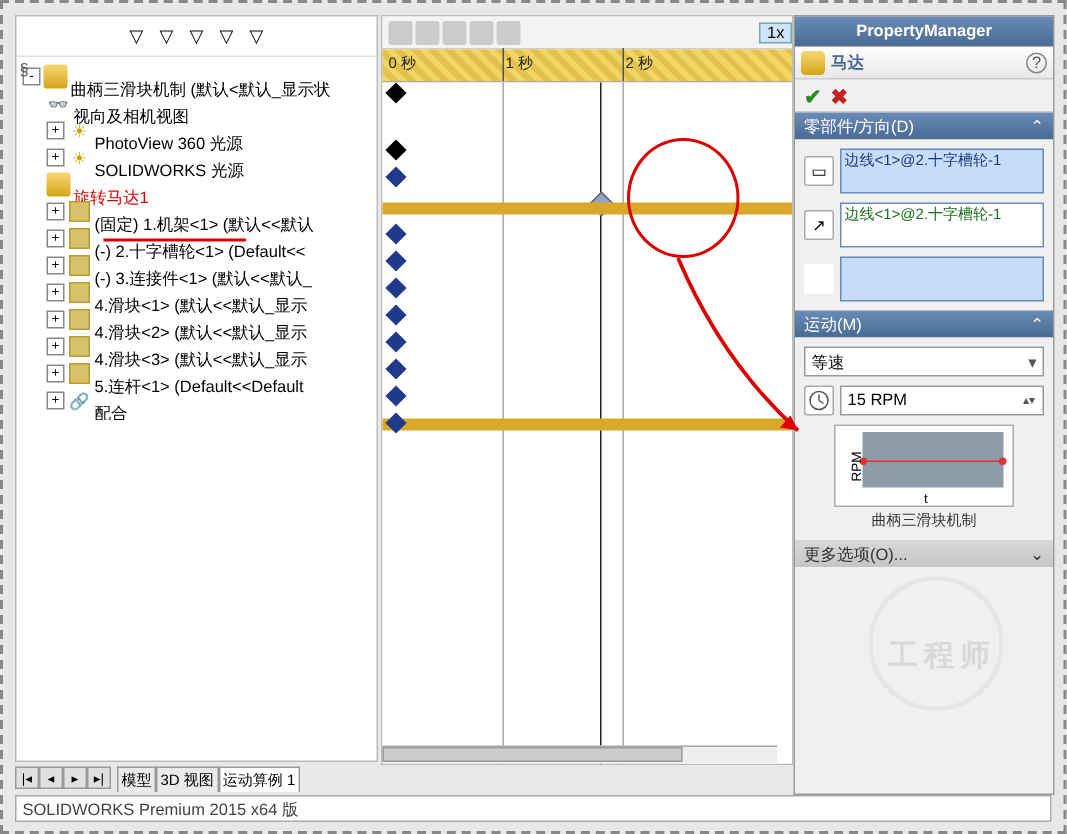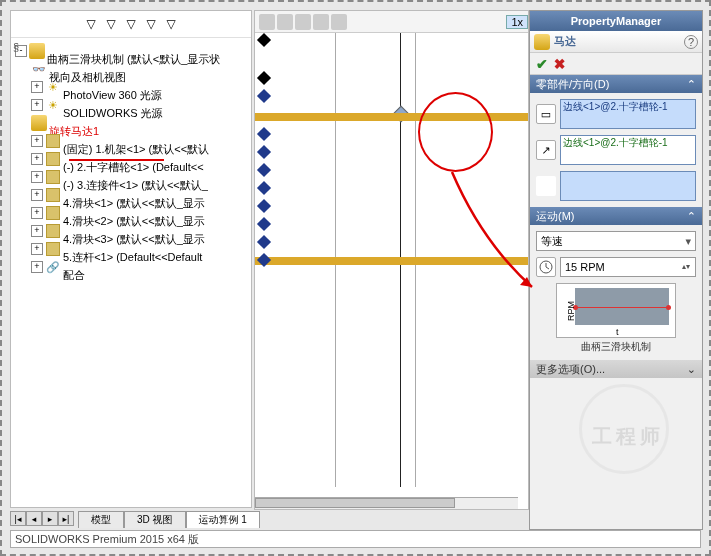--- a/index.html
+++ b/index.html
@@ -69,21 +69,21 @@
 .pm-graph-wrap { display:flex; flex-direction:column; align-items:center; gap:2px; }
 .pm-graph { width:120px; height:55px; background:#fff; border:1px solid #aaa; position:relative; }
 .pm-graph-inner { position:absolute; left:18px; right:6px; top:4px; bottom:12px; background:#8e9ba8; }
 .graph-line { position:absolute; left:0; right:0; top:50%; height:1px; background:#d33; }
 .graph-dot { position:absolute; width:5px; height:5px; background:#d33; border-radius:3px; }
 .pm-graph .ylab { position:absolute; left:4px; top:22px; transform: rotate(-90deg); font-size:9px; }
 .pm-graph .xlab { position:absolute; bottom:0; left:50%; font-size:9px; }
 .pm-graph-cap { font-size:10px; color:#333; }
 
 .tabs-row { position:absolute; bottom:26px; left:8px; display:flex; gap:0; }
-.tabx { background:#eaeaea; border:1px solid #999; border-bottom:none; padding:1px 12px; font-size:10px; cursor:pointer; }
+.tabx { background:#eaeaea; border:1px solid #999; border-bottom:none; padding:1px 2px; font-size:10px; cursor:pointer; }
 .tabx:first-child { border-right:none; }
 .tab-arrows { display:flex; margin-right:4px; }
 .tab-arrow { width:16px; height:15px; border:1px solid #999; text-align:center; background:#e0e0e0; cursor:pointer; font-size:9px; line-height:14px; }
 
 .status-bar { position:absolute; bottom:6px; left:8px; right:8px; height:18px; background:#fff; border:1px solid #aaa; display:flex; align-items:center; padding:4px 4px; color:#444; }
 
 .pm-section-hdr.collapsed { background:linear-gradient(#d8d8d8,#c5c5c5); color:#333; }
 
 .red-annot { position:absolute; pointer-events:none; }
 .red-circle { left: 416px; top: 90px; width: 75px; height: 80px; border: 2px solid #d00; border-radius: 50%; }
@@ -194,20 +194,27 @@
 <div class="timeline-area">
   <div class="tl-toprow">
     <div class="tl-icons">
       <div class="tl-ico"></div>
       <div class="tl-ico"></div>
       <div class="tl-ico"></div>
       <div class="tl-ico"></div>
       <div class="tl-ico"></div>
     </div>
     <div class="tl-spd">1x</div>
+  </div>
+  <div class="tl-ruler">
+    <span class="lbl" style="left:4px">0 秒</span>
+    <div class="tick" style="left:80px"></div>
+    <span class="lbl" style="left:82px">1 秒</span>
+    <div class="tick" style="left:160px"></div>
+    <span class="lbl" style="left:162px">2 秒</span>
   </div>
   <div class="tl-body">
     <div class="vline mid" style="left:80px"></div>
     <div class="vline dark" style="left:145px"></div>
     <div class="vline mid" style="left:160px"></div>
     <div class="diamond black" style="top:2px; left:4px"></div>
     <div class="diamond black" style="top:40px; left:4px"></div>
     <div class="diamond" style="top:58px; left:4px"></div>
     <div class="marker-dia" style="left:140px; top:75px"></div>
     <div class="track-bar" style="top:80px"></div>

